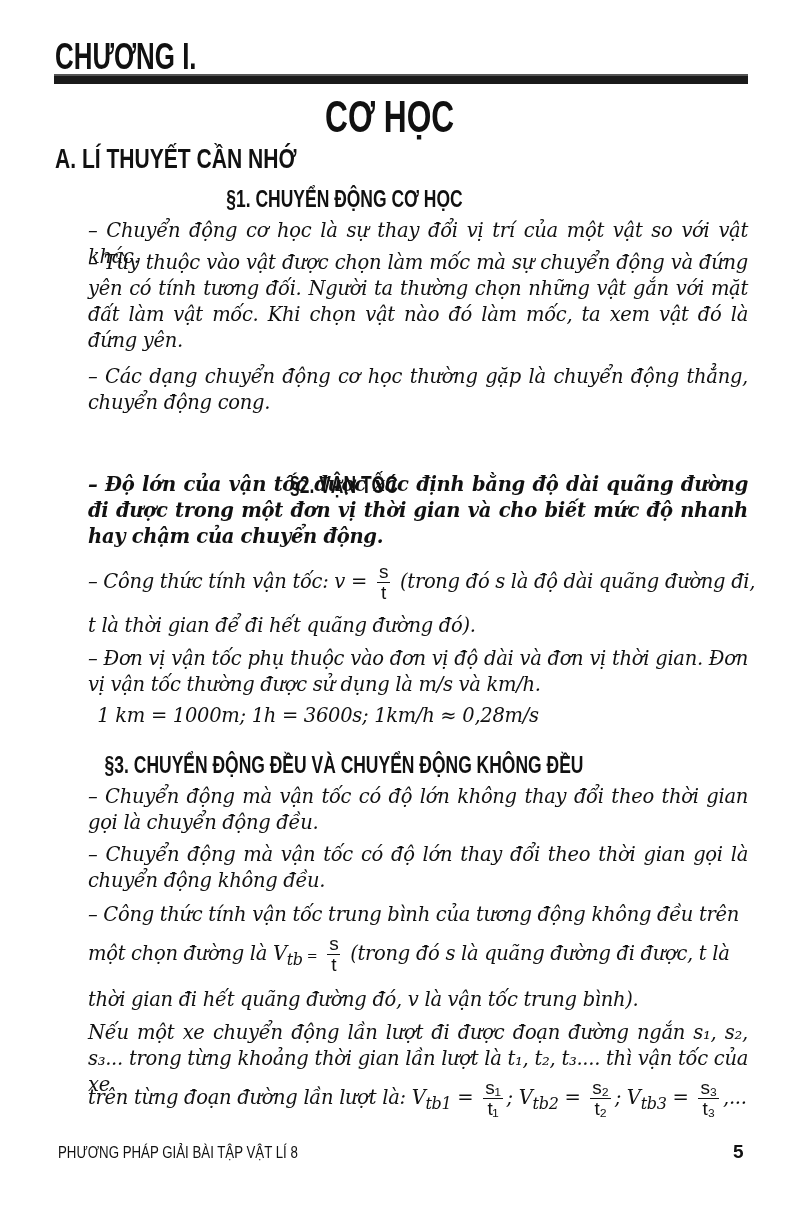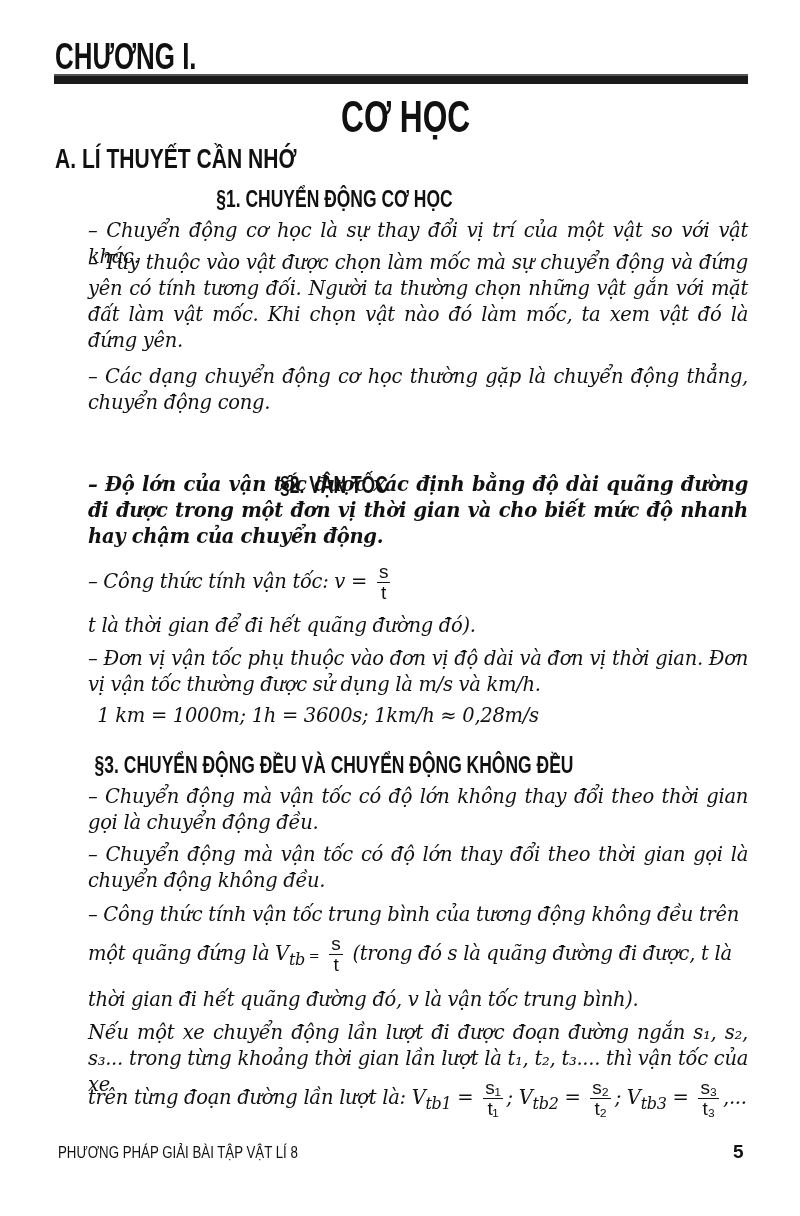--- a/index.html
+++ b/index.html
@@ -1,23 +1,23 @@
 <!DOCTYPE html>
 <html><head>
 <meta charset="utf-8">
 <style>
   html, body { margin: 0; padding: 0; background: #ffffff; }
   body { width: 800px; height: 1216px; position: relative; overflow: hidden; color: #111; }
   .cond { font-family: "Liberation Sans", "DejaVu Sans", sans-serif; font-weight: bold; transform-origin: left center; display: inline-block; }
   .chapter { position: absolute; left: 55px; top: 36px; font-size: 36px; letter-spacing: 0px; transform: scaleX(0.72); }
   .rule { position: absolute; left: 54px; width: 694px; top: 74px; height: 8px; background: #1a1a1a; border-top: 2px solid #555; }
-  .title { position: absolute; left: 16px; width: 780px; top: 92px; text-align: center; }
+  .title { position: absolute; left: 0; width: 780px; top: 92px; text-align: center; }
   .title span { font-size: 44px; transform: scaleX(0.72); transform-origin: center; }
   .subA { position: absolute; left: 55px; top: 144px; font-size: 27px; transform: scaleX(0.78); }
-  .sec { position: absolute; left: 4px; width: 660px; text-align: center; }
+  .sec { position: absolute; left: 14px; width: 660px; text-align: center; }
   .sec span { font-size: 23px; transform: scaleX(0.76); transform-origin: center; display:inline-block; }
   .p { position: absolute; left: 88px; width: 660px; font-family: "DejaVu Serif", serif; font-style: italic; font-size: 19.5px; line-height: 26px; text-align: justify; text-align-last: left; letter-spacing: -0.3px; }
   .line { position: absolute; left: 88px; width: 660px; font-family: "DejaVu Serif", serif; font-style: italic; font-size: 19.5px; white-space: nowrap; letter-spacing: -0.3px; }
   .frac { display: inline-flex; flex-direction: column; align-items: center; vertical-align: middle; font-style: normal; font-family: "Liberation Sans", sans-serif; font-size: 19px; line-height: 20px; margin: 0 4px; }
   .frac .num { border-bottom: 1.5px solid #111; padding: 0 2px; }
   sub { font-size: 16px; }
   .footer-left { position: absolute; left: 58px; top: 1143px; font-size: 17px; transform: scaleX(0.78); font-weight: normal; }
   .footer-right { position: absolute; left: 733px; top: 1141px; font-size: 19px; }
 </style>
 </head>
@@ -34,31 +34,32 @@
 <div class="p" style="top:364px;">– Các dạng chuyển động cơ học thường gặp là chuyển động thẳng, chuyển động cong.</div>
 
 <div class="sec" style="top:440px;margin-top:32px;"><span class="cond">§2. VẬN TỐC</span></div>
 <div class="p" style="top:472px;font-weight:bold;">– Độ lớn của vận tốc được xác định bằng độ dài quãng đường đi được trong một đơn vị thời gian và cho biết mức độ nhanh hay chậm của chuyển động.</div>
 <div class="line" style="top:562px;">
   <span>– Công thức tính vận tốc: v =</span>
   <span class="frac">
       <span class="num">s</span>
       <span>t</span>
     </span>
+  <span>(trong đó s là độ dài quãng đường đi,</span>
 </div>
 <div class="line" style="top:614px;">t là thời gian để đi hết quãng đường đó).</div>
 <div class="p" style="top:646px;">– Đơn vị vận tốc phụ thuộc vào đơn vị độ dài và đơn vị thời gian. Đơn vị vận tốc thường được sử dụng là m/s và km/h.</div>
 <div class="line" style="top:704px; left:0; width:636px; text-align:center;">1 km = 1000m;   1h = 3600s;   1km/h ≈ 0,28m/s</div>
 
 <div class="sec" style="top:752px;"><span class="cond">§3. CHUYỂN ĐỘNG ĐỀU VÀ CHUYỂN ĐỘNG KHÔNG ĐỀU</span></div>
 <div class="p" style="top:784px;">– Chuyển động mà vận tốc có độ lớn không thay đổi theo thời gian gọi là chuyển động đều.</div>
 <div class="p" style="top:842px;">– Chuyển động mà vận tốc có độ lớn thay đổi theo thời gian gọi là chuyển động không đều.</div>
 <div class="p" style="top:902px;">– Công thức tính vận tốc trung bình của tương động không đều trên</div>
 <div class="line" style="top:934px;">
-  <span>một quãng đứng là V</span><sub>tb</sub><span style="font-size:13px"> =</span>
+  <span>một chọn đường là V</span><sub>tb</sub><span style="font-size:13px"> =</span>
   <span class="frac">
       <span class="num">s</span>
       <span>t</span>
     </span>
   <span>(trong đó s là quãng đường đi được, t là</span>
 </div>
 <div class="line" style="top:988px;">thời gian đi hết quãng đường đó, v là vận tốc trung bình).</div>
 <div class="p" style="top:1020px;">Nếu một xe chuyển động lần lượt đi được đoạn đường ngắn s₁, s₂, s₃... trong từng khoảng thời gian lần lượt là t₁, t₂, t₃.... thì vận tốc của xe</div>
 <div class="line" style="top:1078px;">
   <span>trên từng đoạn đường lần lượt là:</span>

